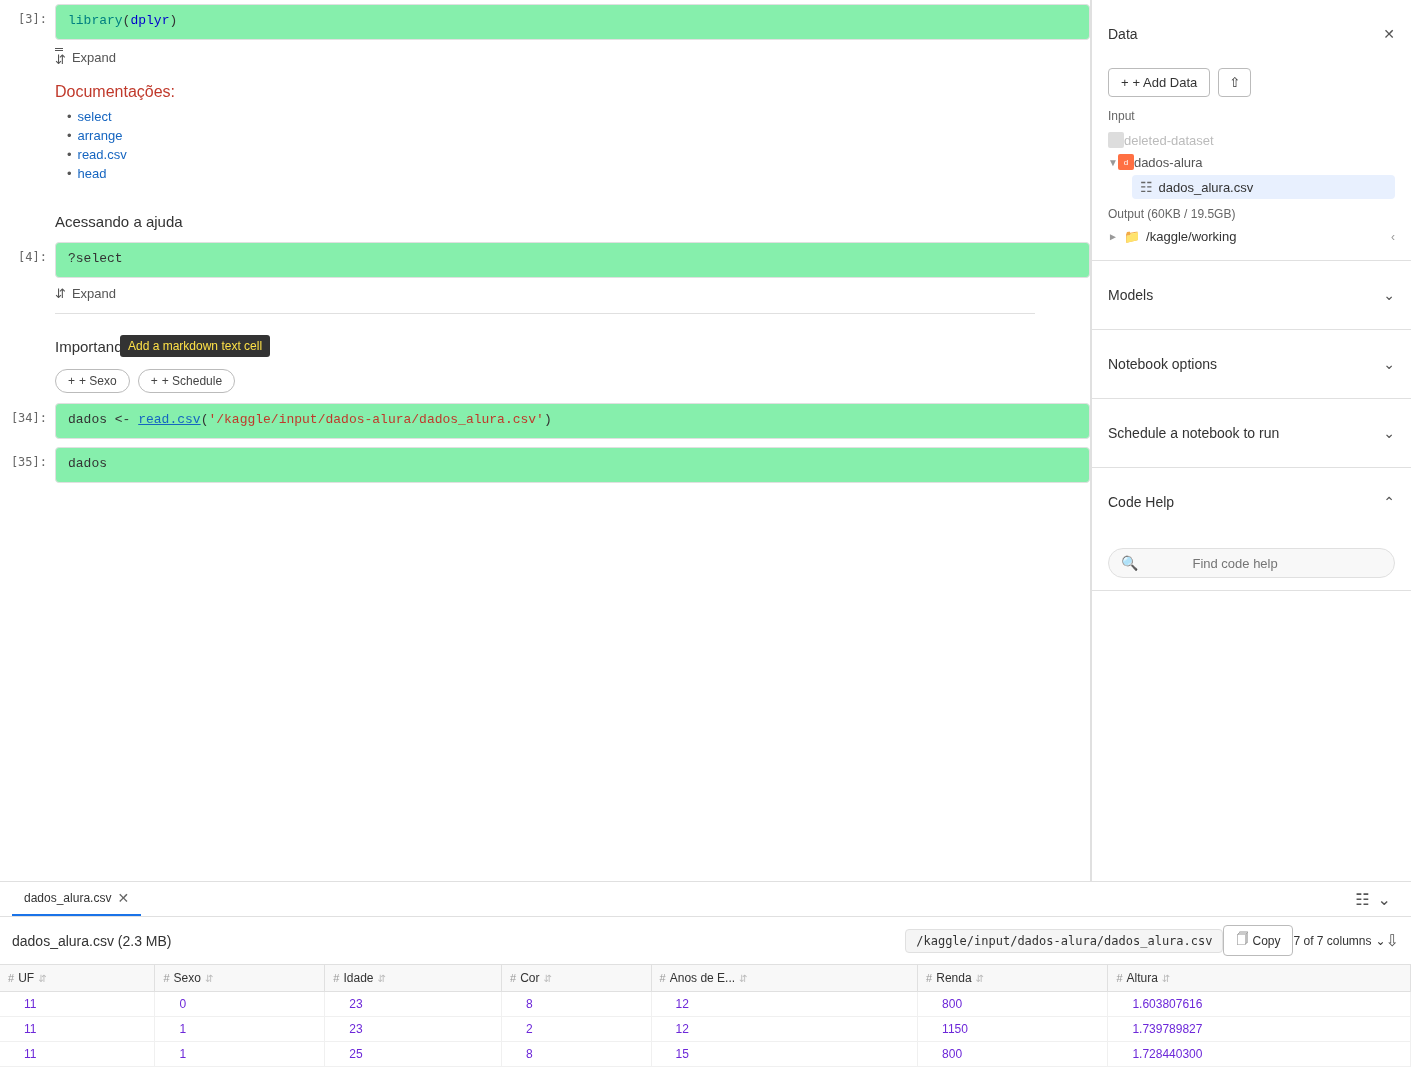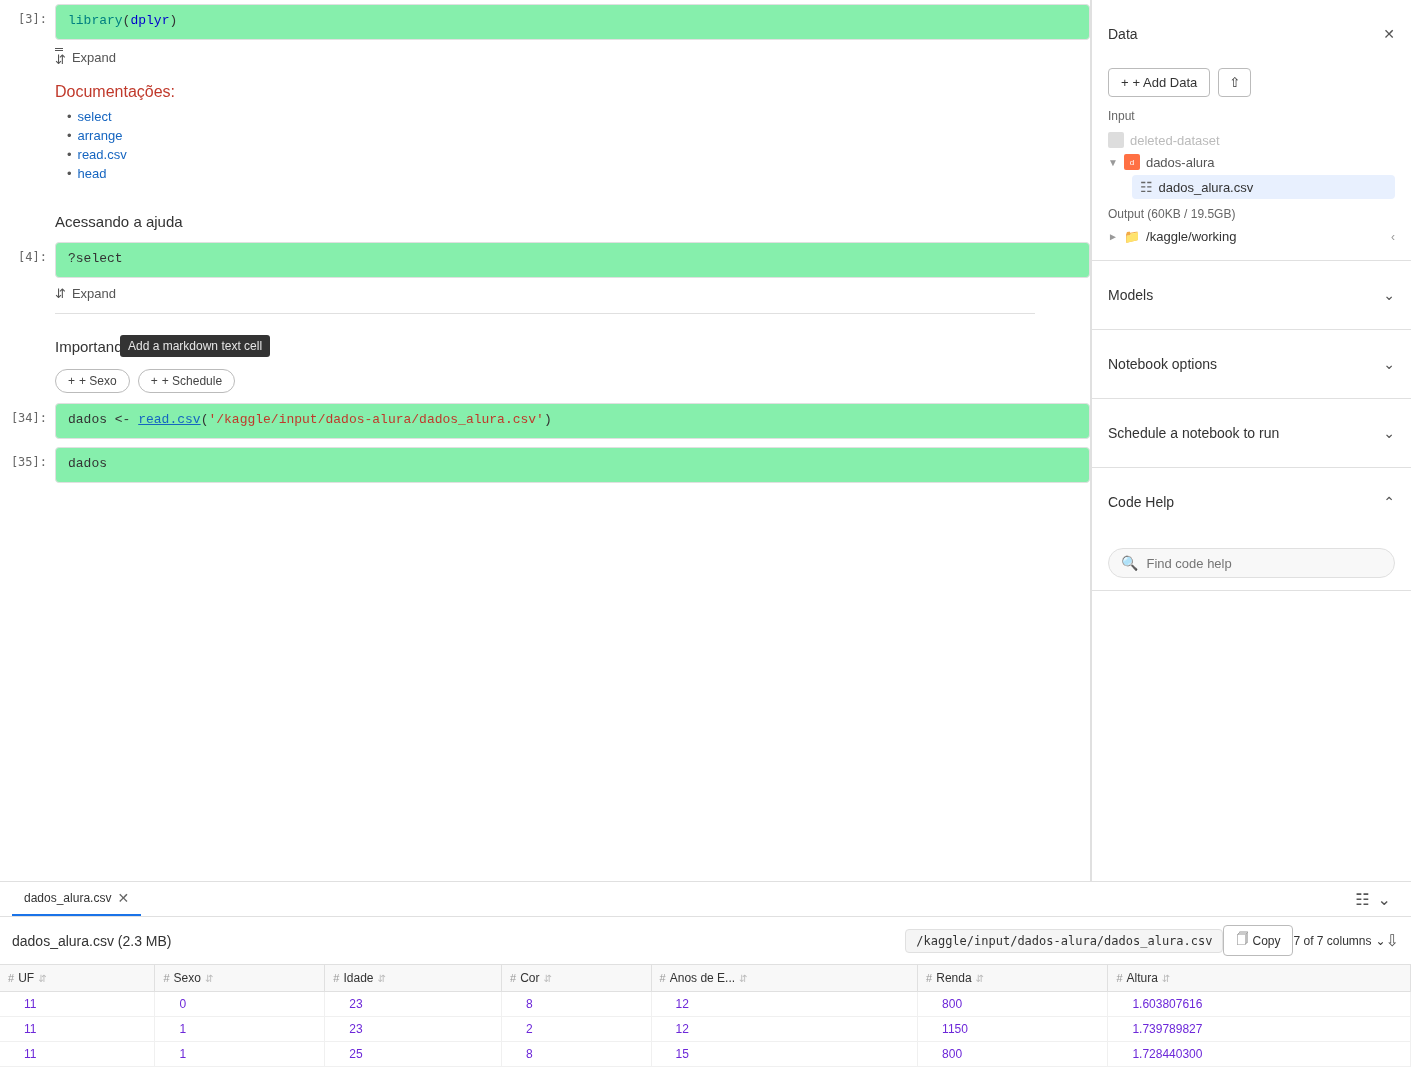--- a/index.html
+++ b/index.html
@@ -27,21 +27,21 @@
     .doc-list li::before { content: '•'; color: #555; }
     .doc-list a { color: #1565c0; text-decoration: none; font-size: 13px; }
 
     .section-heading { padding: 16px 0 8px 55px; font-size: 15px; font-weight: 400; color: #333; }
 
     .divider { border: none; border-top: 1px solid #e0e0e0; margin: 8px 55px 8px 55px; }
 
     .add-cell-row { display: flex; gap: 8px; padding: 6px 0 6px 55px; position: relative; }
     .add-cell-btn { border: 1px solid #bbb; border-radius: 16px; background: #fff; padding: 4px 12px; font-size: 12px; color: #444; cursor: pointer; display: flex; align-items: center; gap: 4px; }
 
-    .tooltip { position: absolute; top: -28px; left: 120px; background: #333; color: #e5e5e5; font-size: 12px; padding: 4px 8px; border-radius: 3px; white-space: nowrap; z-index: 10; }
+    .tooltip { position: absolute; top: -28px; left: 120px; background: #333; color: #fde047; font-size: 12px; padding: 4px 8px; border-radius: 3px; white-space: nowrap; z-index: 10; }
 
     .keyword { color: #0000cc; }
     .string { color: #c0392b; }
     .func { color: #008080; }
     .link-func { color: #1565c0; text-decoration: underline; }
 
     
     .data-table-area { border-top: 1px solid #e0e0e0; background: #fff; }
     .data-table-tabs { display: flex; align-items: center; border-bottom: 1px solid #e0e0e0; padding: 0 12px; gap: 0; }
     .data-tab { display: flex; align-items: center; gap: 6px; padding: 8px 12px; font-size: 12px; color: #333; cursor: pointer; border-bottom: 2px solid #1a73e8; }
@@ -71,37 +71,37 @@
     .sidebar-section-header h3 { font-size: 14px; font-weight: 500; color: #333; }
     .chevron { font-size: 14px; color: #555; }
 
     .data-section { padding: 0 16px 12px; }
     .data-actions { display: flex; align-items: center; gap: 8px; margin-bottom: 12px; }
     .add-data-btn { display: flex; align-items: center; gap: 4px; border: 1px solid #bbb; border-radius: 4px; background: #fff; padding: 6px 12px; font-size: 13px; color: #333; cursor: pointer; }
     .upload-btn { border: 1px solid #bbb; border-radius: 4px; background: #fff; padding: 6px 10px; cursor: pointer; color: #333; }
 
     .data-label { font-size: 12px; color: #666; margin-bottom: 6px; }
     .data-tree { margin-bottom: 4px; }
-    .data-tree-item { display: flex; align-items: center; gap: 6px; padding: 3px 0; font-size: 13px; color: #555; }
+    .data-tree-item { display: flex; align-items: center; padding: 3px 0; font-size: 13px; color: #555; }
     .data-tree-item.disabled { color: #bbb; }
     .data-tree-item .item-icon { width: 16px; height: 16px; border-radius: 2px; background: #ddd; flex-shrink: 0; }
     .data-tree-item .dataset-icon { background: #ff7043; border-radius: 2px; width: 16px; height: 16px; display: flex; align-items: center; justify-content: center; font-size: 8px; color: white; }
     .data-tree-child { padding-left: 24px; }
     .data-tree-child-item { display: flex; align-items: center; gap: 6px; padding: 4px 8px; font-size: 13px; color: #333; background: #e8f0fe; border-radius: 4px; margin: 2px 0; }
     .table-icon { color: #666; font-size: 14px; }
     .chevron-right { font-size: 10px; color: #999; }
 
     .output-label { font-size: 12px; color: #666; margin: 8px 0 4px; }
     .working-dir { display: flex; align-items: center; gap: 6px; padding: 4px 0; font-size: 13px; color: #333; cursor: pointer; }
     .folder-icon { color: #666; }
     .expand-arrow { font-size: 10px; color: #999; }
 
     .code-help-section { padding: 12px 16px; }
     .search-box { display: flex; align-items: center; gap: 8px; border: 1px solid #e0e0e0; border-radius: 20px; padding: 6px 12px; background: #f8f8f8; }
-    .search-box input { border: none; background: transparent; outline: none; font-size: 13px; color: #555; width: 100%; }
+    .search-box input { border: none; background: transparent; outline: none; font-size: 13px; color: #555; width: 100%; margin-left: 46px; }
     .search-icon { color: #666; font-size: 14px; }
     
     code { font-family: 'Courier New', monospace; }
   </style>
 </head>
 <body>
 
 <div class="main-area">
 
   <div class="notebook">

